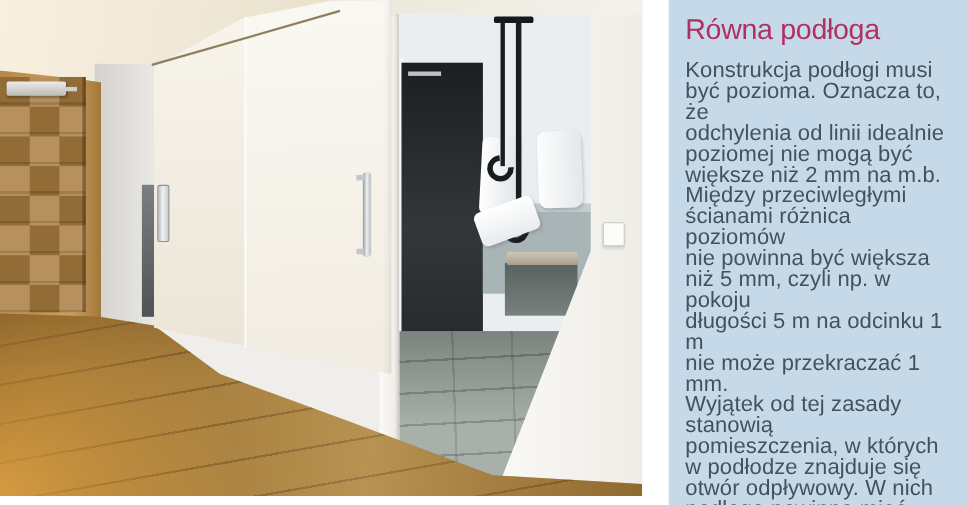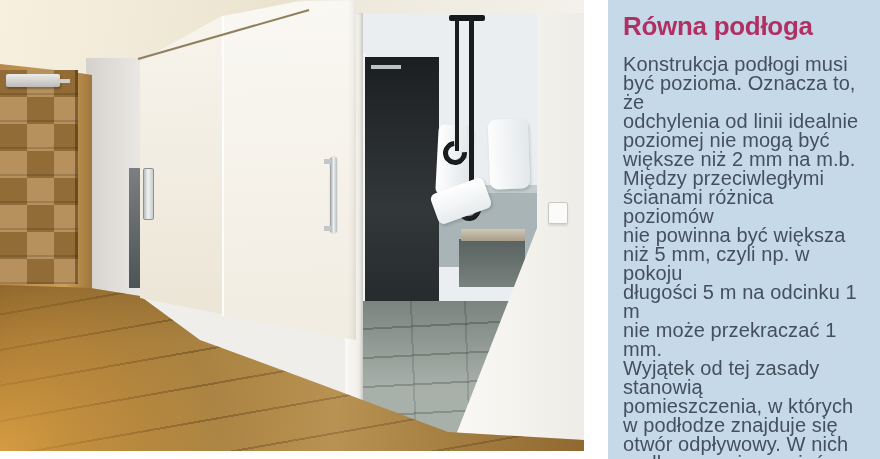--- a/index.html
+++ b/index.html
@@ -103,21 +103,21 @@
     background:linear-gradient(90deg,#979ca0,#eef0f1 50%,#b8bdc1);box-shadow:0 0 1px rgba(0,0,0,.45);}
   .hb-stub{left:0;width:7px;height:5px;background:#c3c7ca;}
   .hb-stub.top{top:2px;} .hb-stub.bottom{bottom:2px;}
 
   .light-switch{left:548px;top:202px;width:18px;height:20px;border:1px solid #c9c8c2;border-radius:2px;
     background:#fbfbf9;box-shadow:0 2px 2px rgba(0,0,0,.10);}
 
   
   .info-panel{position:absolute;left:608px;top:0;width:272px;height:459px;
     background:var(--panel-bg,#c5d9e9);box-sizing:border-box;padding:10px 14px 0 15px;}
-  .article-title{margin:0;font-size:26px;font-weight:bold;letter-spacing:-0.3px;
+  .article-title{margin:0;font-size:26px;font-weight:normal;letter-spacing:-0.3px;
     color:var(--title-color,#b13063);line-height:1.25;}
   .article-body{margin-top:12px;font-size:20px;line-height:19px;letter-spacing:0.1px;
     color:var(--body-color,#45505d);white-space:pre-line;}
 </style>
 </head>
 <body>
 
 <div class="stage">
 
   <div class="photo">

